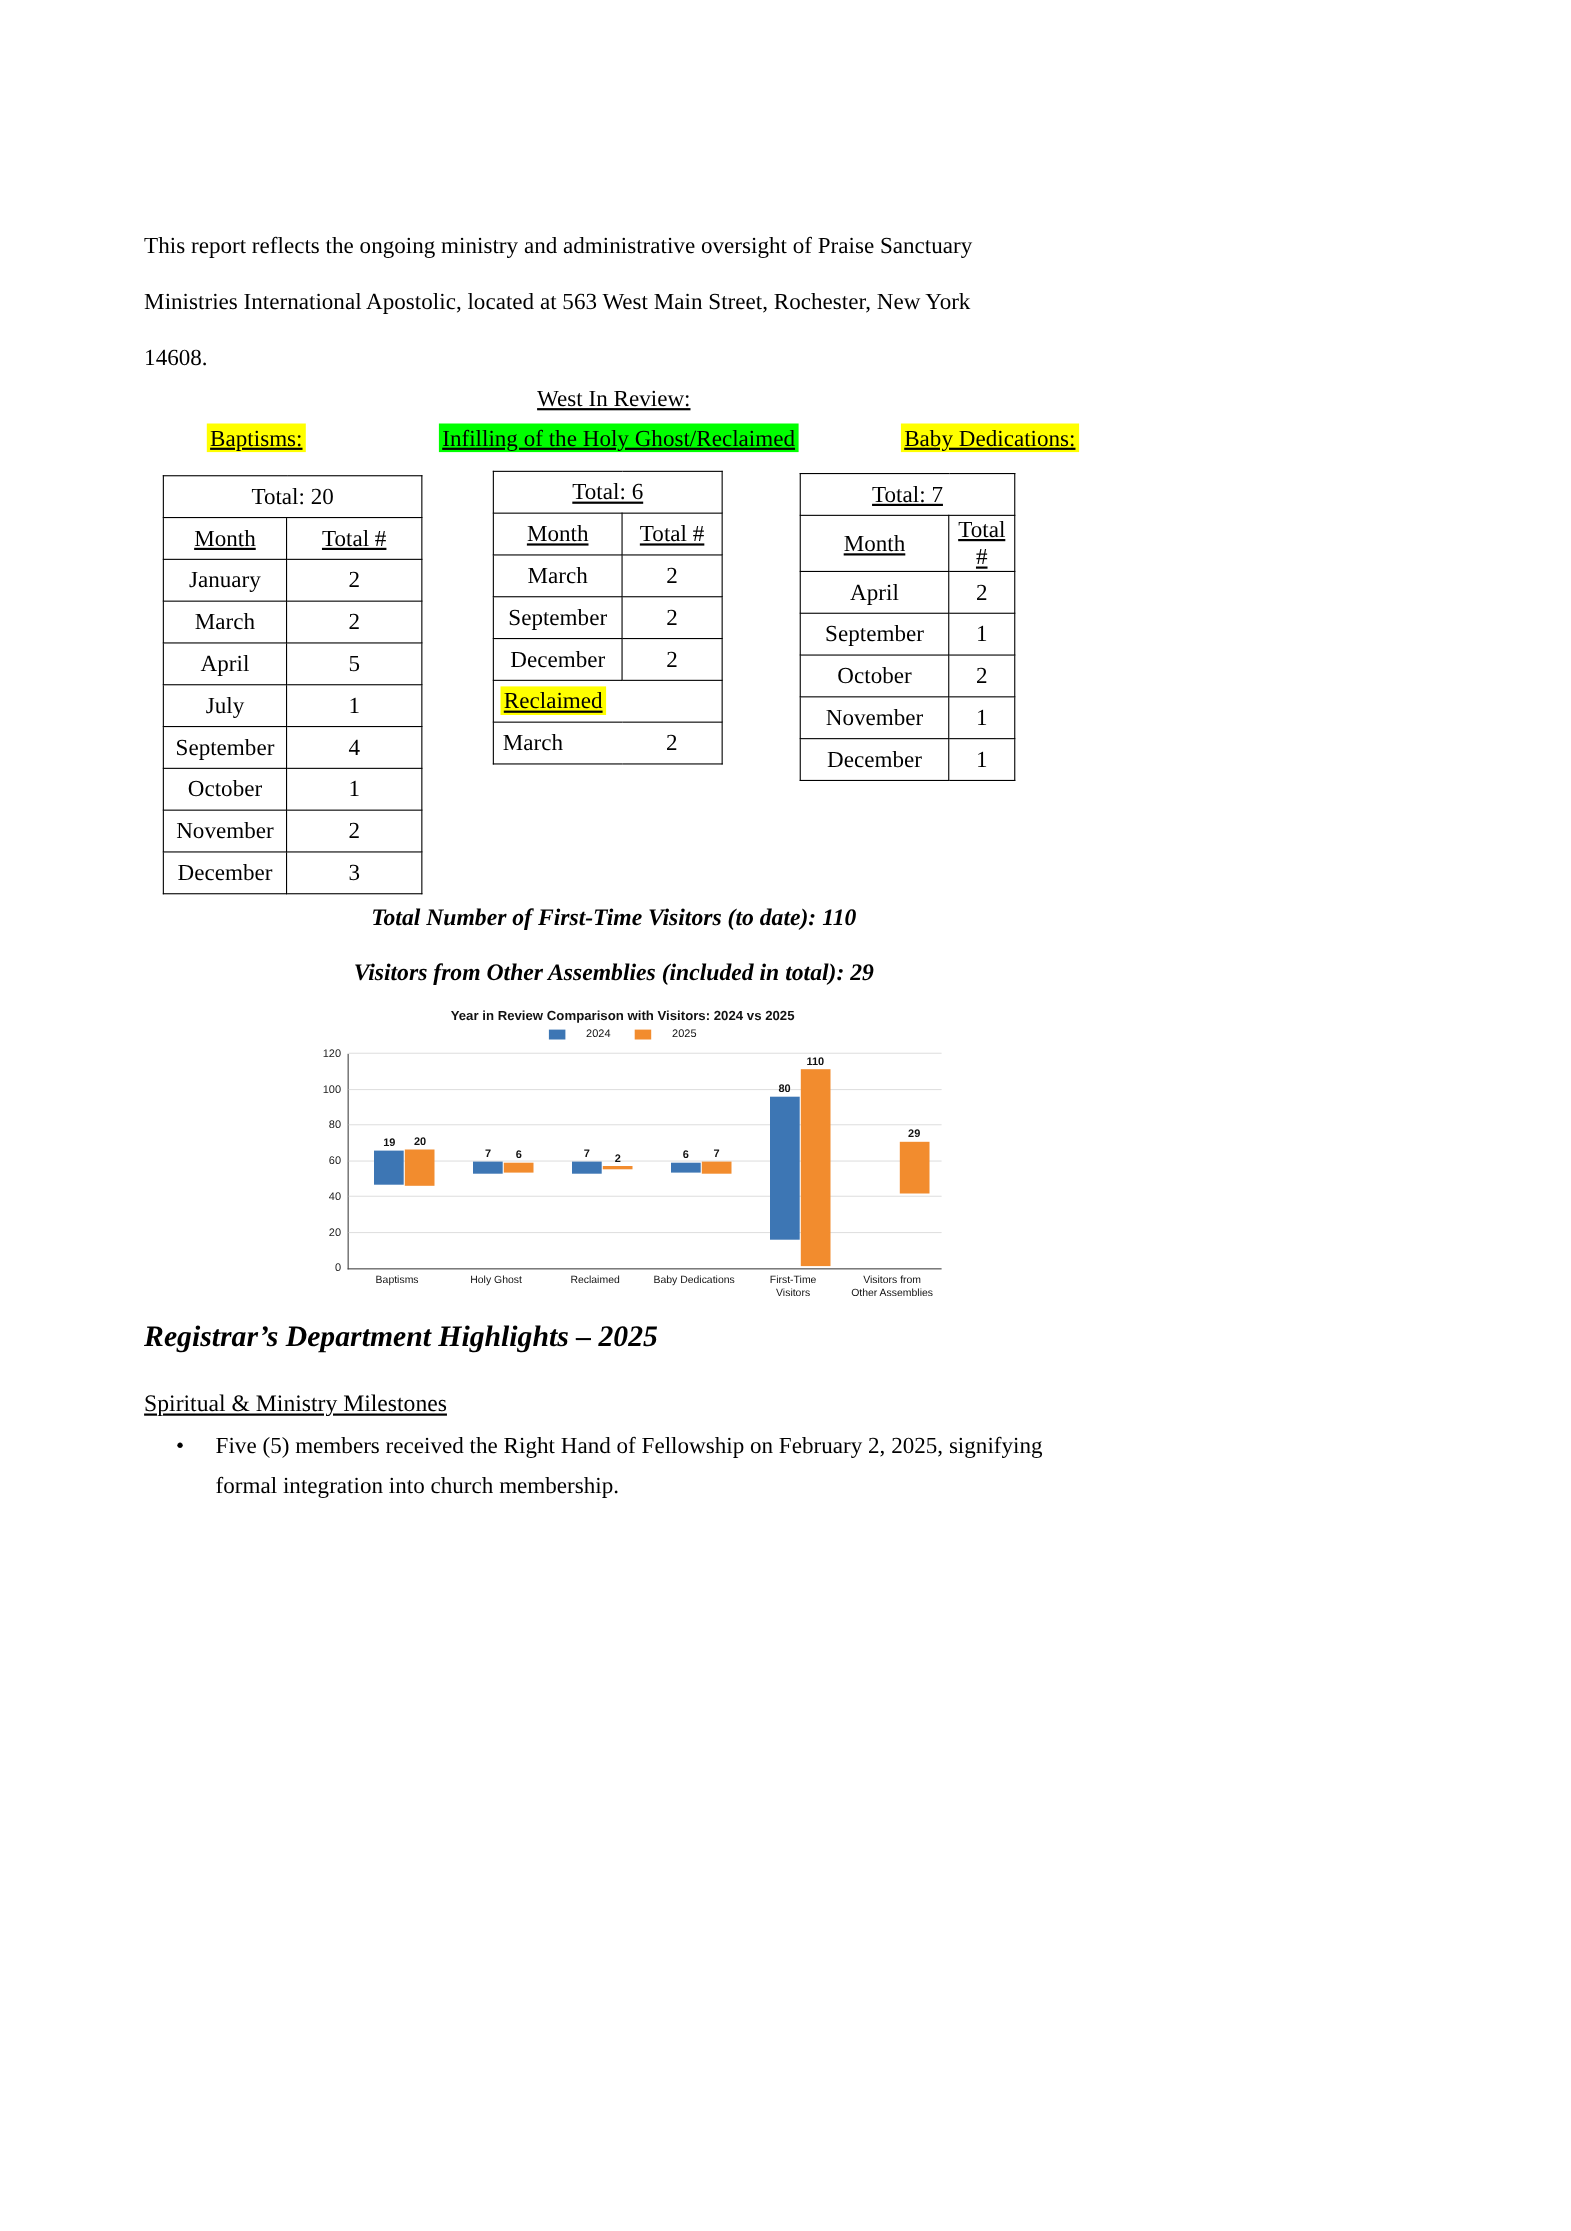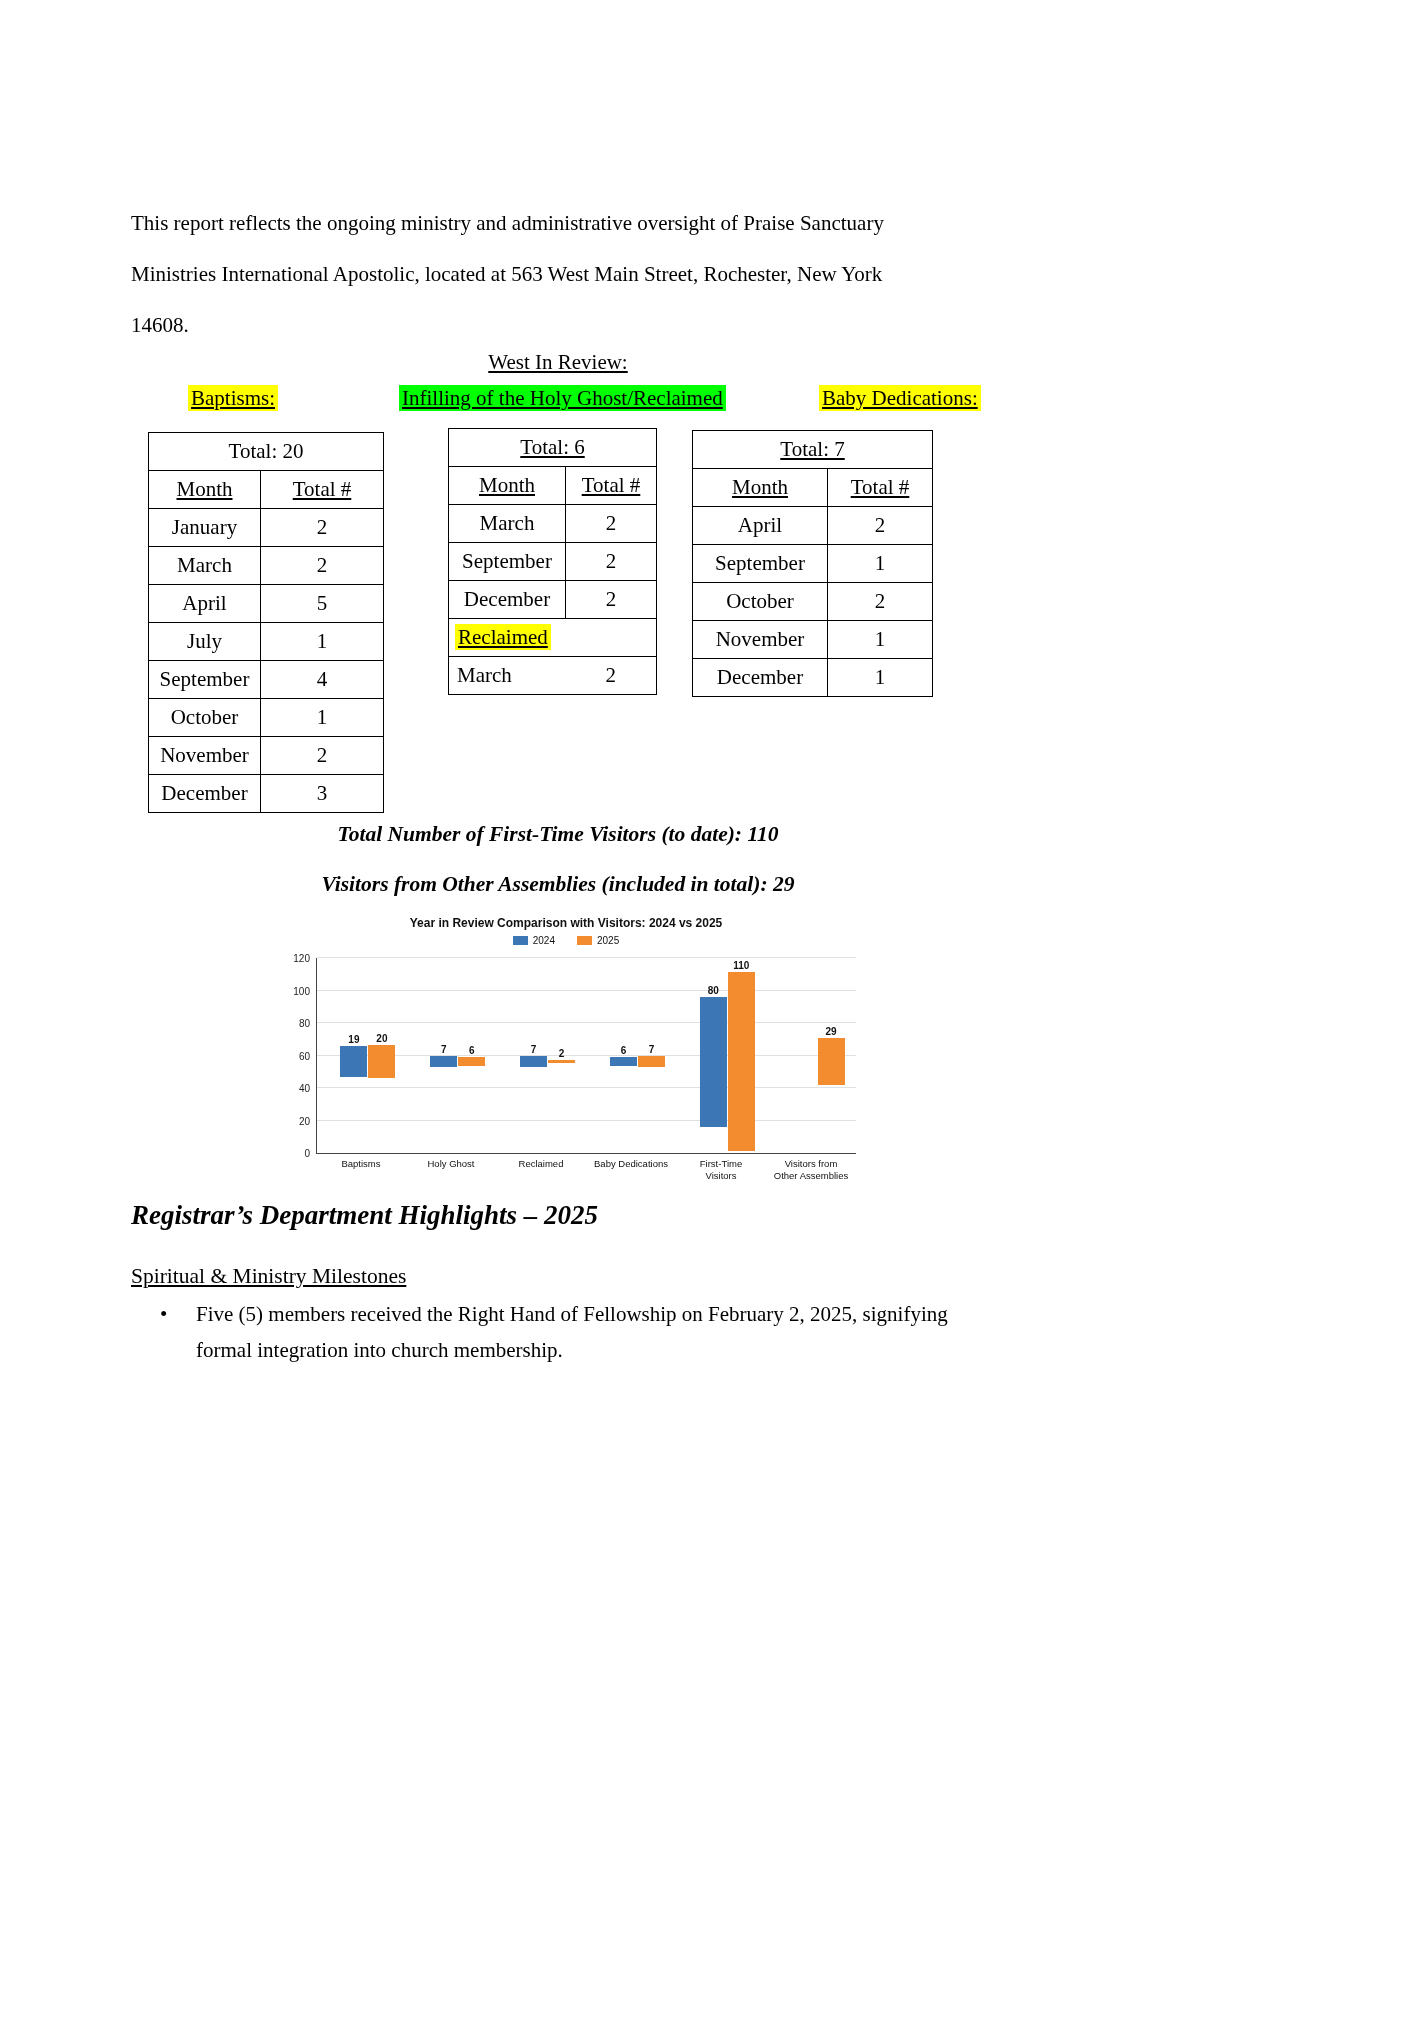--- a/index.html
+++ b/index.html
@@ -20,38 +20,38 @@
   .lbl-baptisms  { left:188px; top:386px; }
   .lbl-infilling { left:399px; top:386px; }
   .lbl-baby      { left:779px; top:386px;margin-left:40px; }
 
   .tbl { position:absolute; border-collapse:collapse; font-size:21px; table-layout:fixed; background:#fff; }
   .tbl td { border:1.5px solid #000; text-align:center; height:38px; padding:0 3px; vertical-align:middle; }
   #tbl-baptisms  { left:148px; top:432px; width:236px;padding-left:36px; }
   #tbl-baptisms  .c1 { width:112px; }
   #tbl-infilling { left:448px; top:428px; width:209px; }
   #tbl-infilling .c1 { width:117px; }
-  #tbl-baby      { left:692px; top:430px; width:241px; }
+  #tbl-baby      { left:727px; top:430px; width:196px; }
   #tbl-baby      .c1 { width:135px; }
   .tbl .section-cell { text-align:left; padding-left:6px; }
   .tbl .left-cell { text-align:left; padding-left:8px; }
   .tbl td.no-divider:first-child { border-right:none; }
   .tbl td.no-divider + td.no-divider { border-left:none; }
 
   .visitors-line { position:absolute; left:131px; width:854px; text-align:center;
                    font-weight:bold; font-style:italic; font-size:21.5px; }
   #visitors-1 { top:822px; }
   #visitors-2 { top:872px; }
 
   .chart { position:absolute; left:276px; top:916px; width:580px;
            font-family:"Liberation Sans", sans-serif; color:#111; }
   .chart-title { text-align:center; font-size:12px; font-weight:bold; }
   .chart-legend { display:flex; justify-content:center; gap:22px; margin-top:5px;
                   font-size:10px; align-items:center; }
-  .legend-item { display:flex; align-items:center; gap:5px; }
+  .legend-item { display:flex; align-items:center; gap:19px; }
   .legend-swatch { width:15px; height:9px; display:inline-block; }
   .chart-area { position:relative; margin-left:40px; margin-top:12px; height:196px;
                 border-left:1.2px solid #444; border-bottom:1.2px solid #444; }
   .gridline { position:absolute; left:0; right:0; height:1px; background:#e0e0e0; }
   .ytick { position:absolute; right:100%; margin-right:7px; transform:translateY(50%);
            font-size:10px; color:#222; }
   .bar-group { position:absolute; top:0; bottom:0; display:flex; justify-content:center; }
   .bar-wrap { width:28px; height:100%; display:flex; flex-direction:column;
               justify-content:center; align-items:center;padding-left:12px; }
   .bar-value { font-size:10px; font-weight:bold; margin-bottom:1px; }

